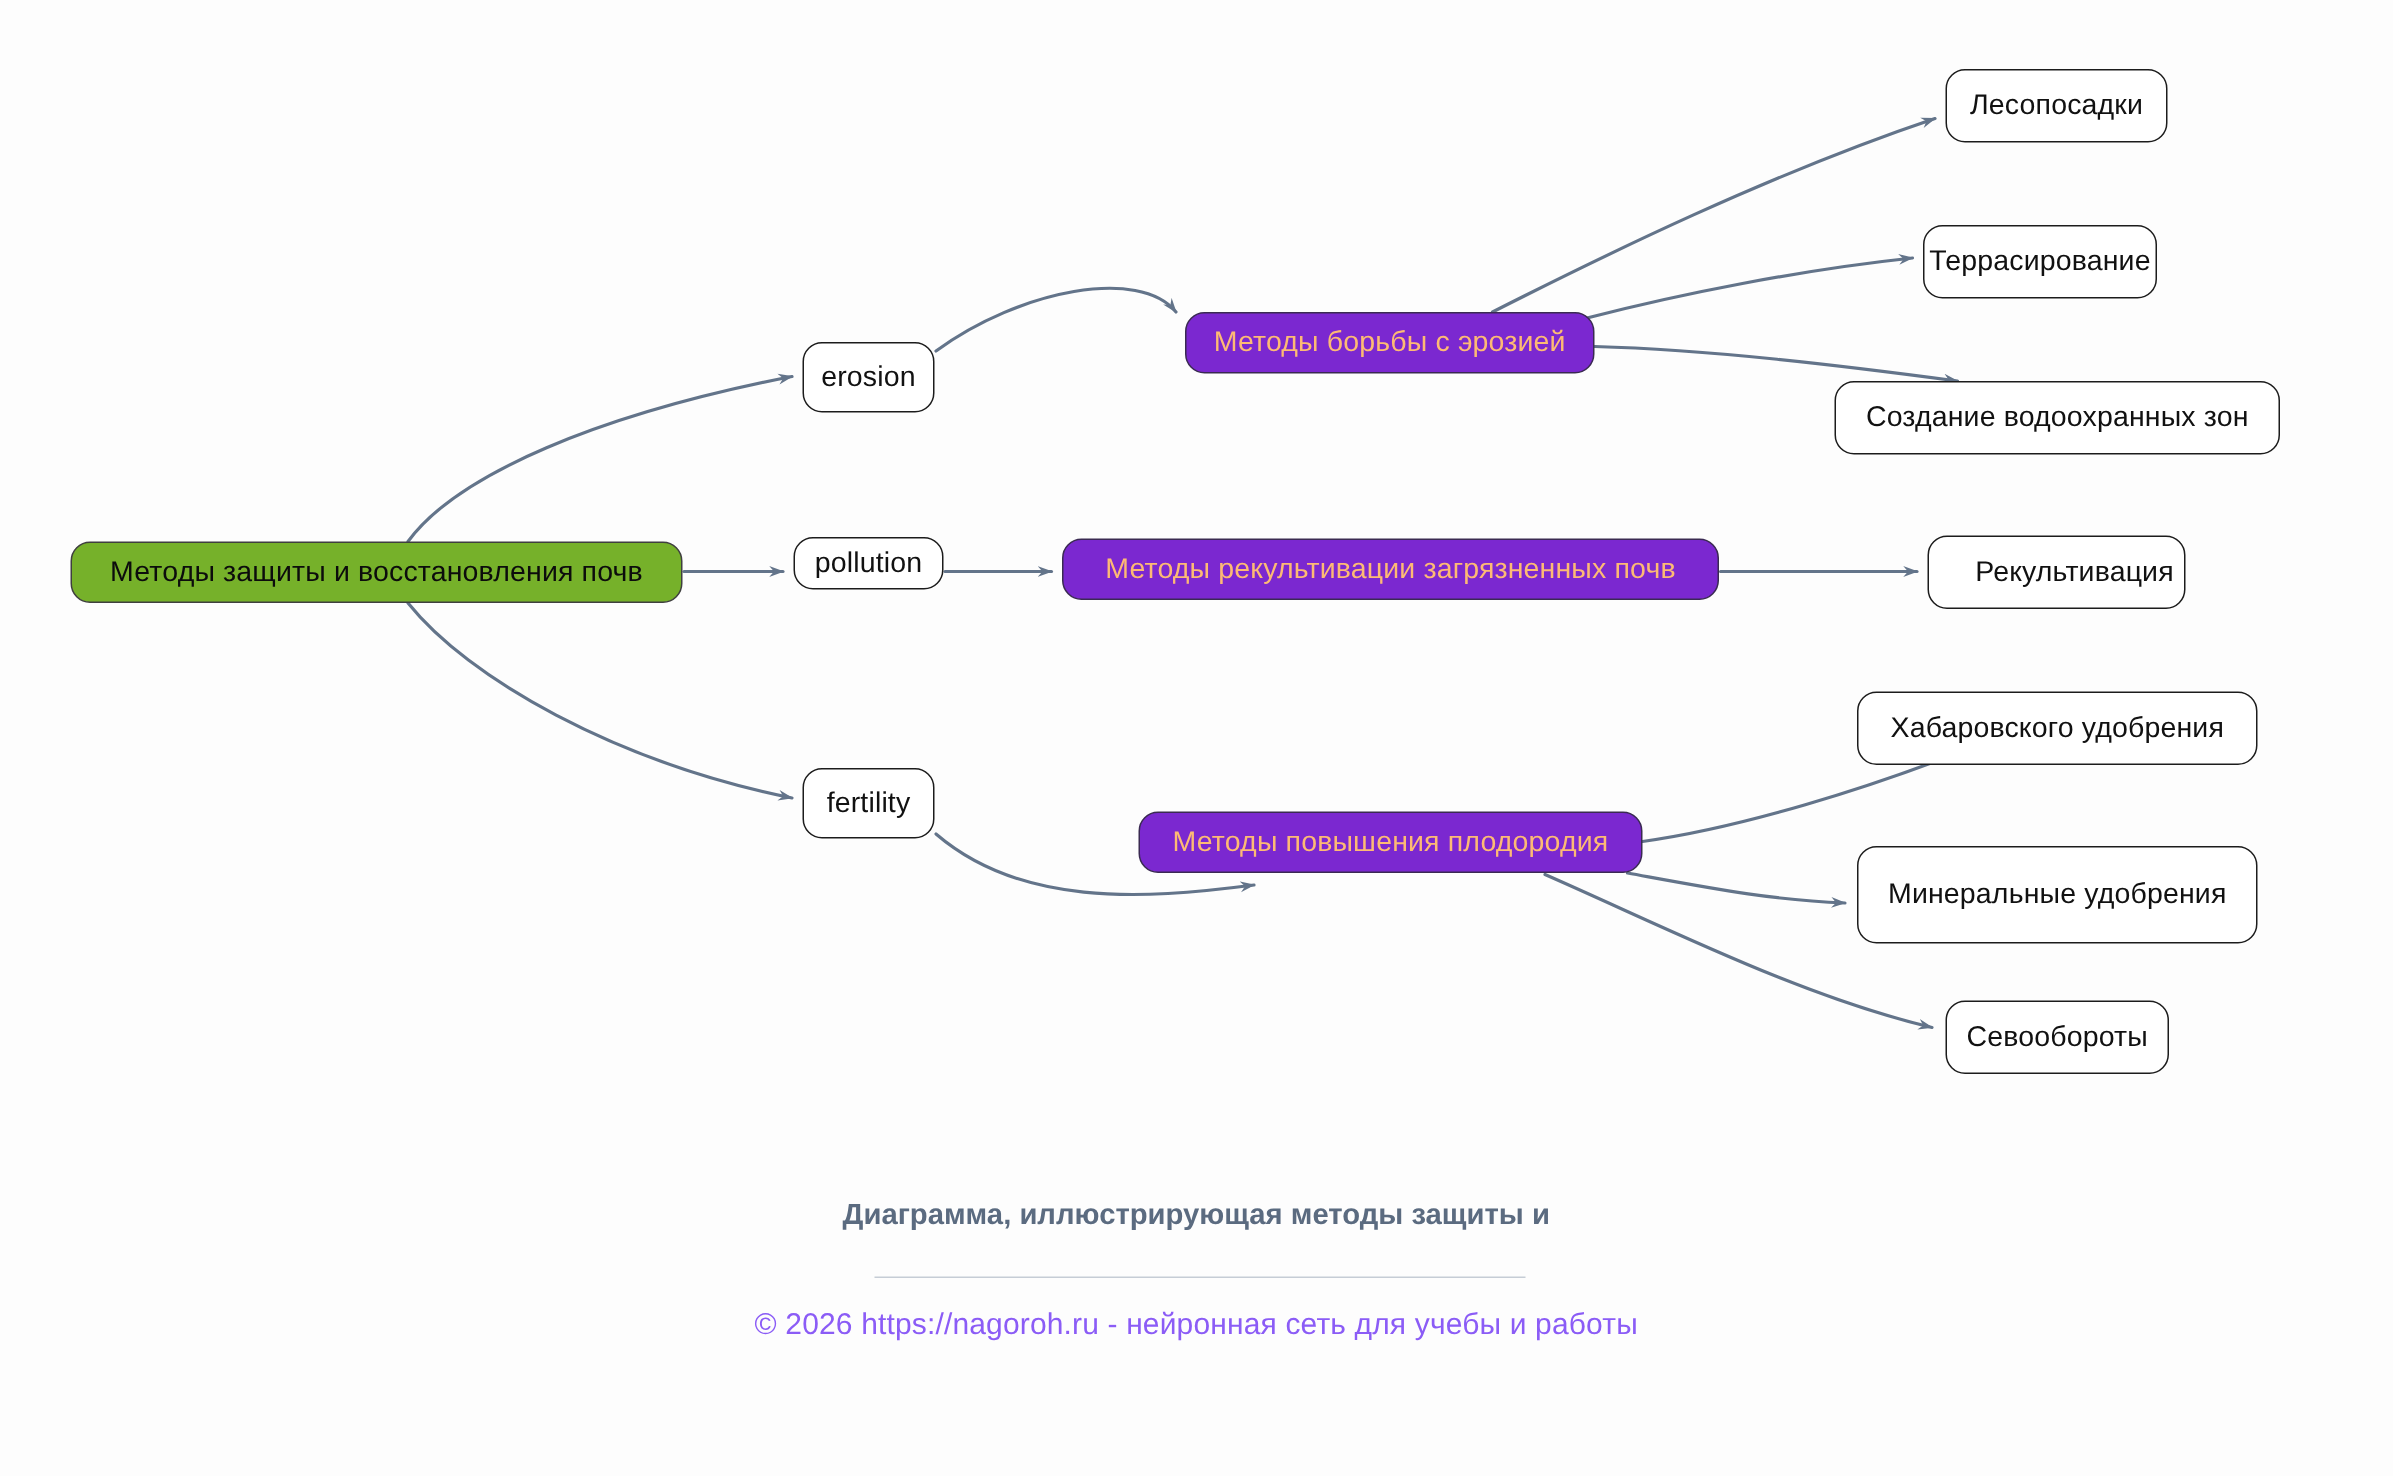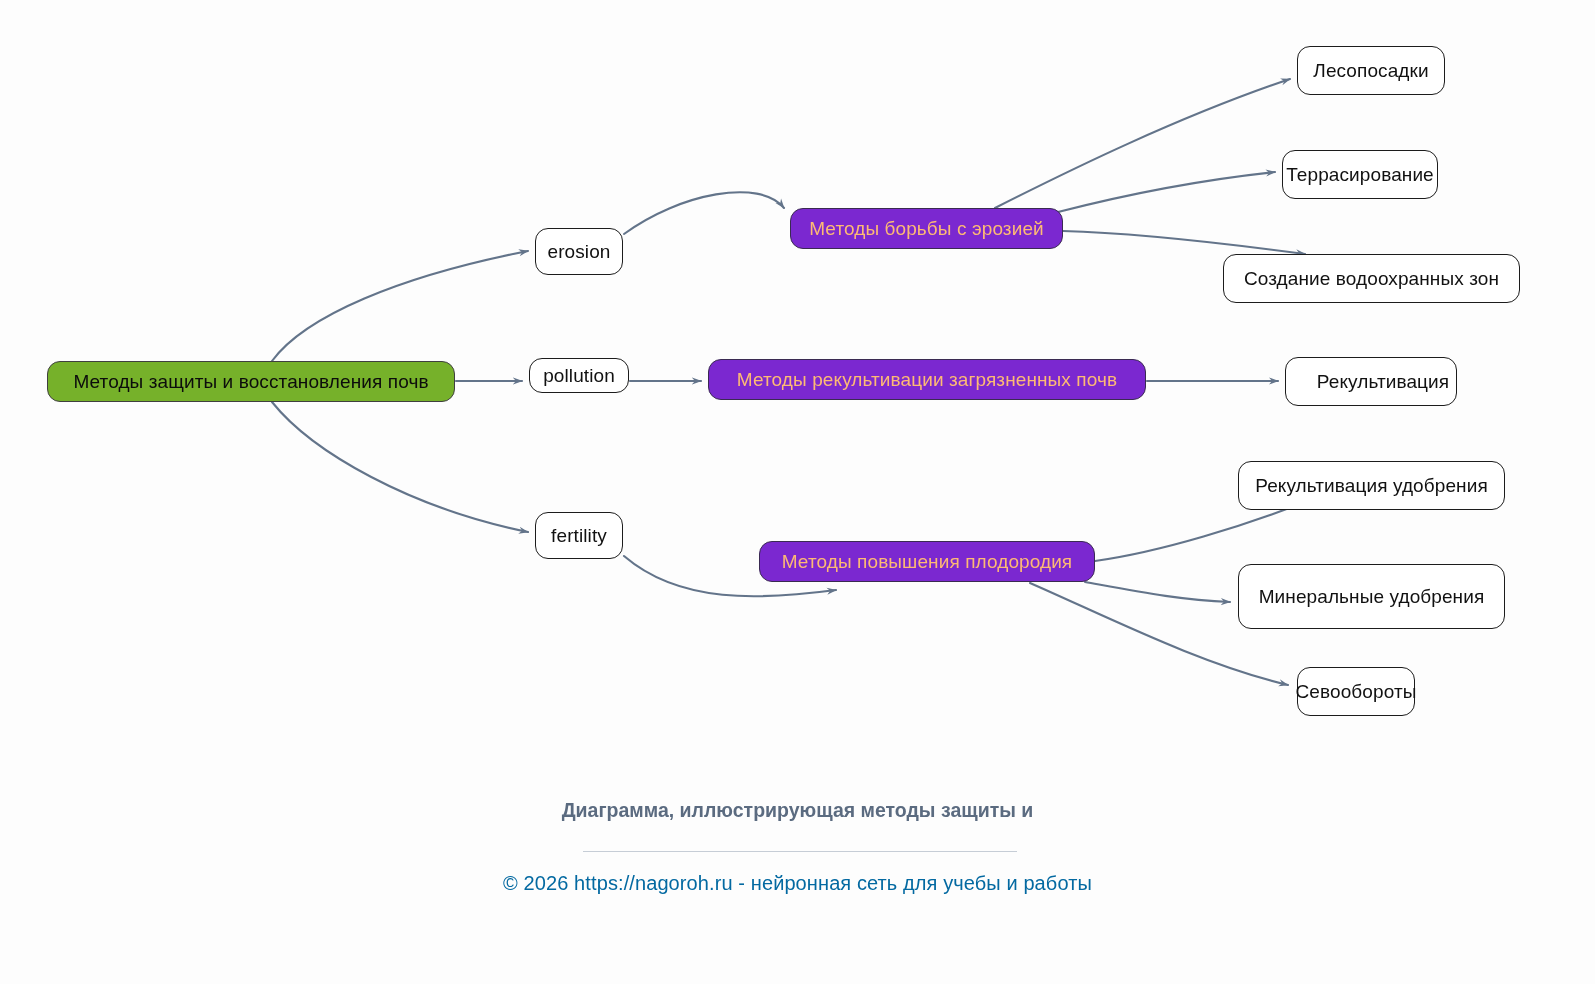--- a/index.html
+++ b/index.html
@@ -62,21 +62,21 @@
     line-height: 1.28;
   }
   .divider {
     position: absolute;
     border-top: 1.5px solid #c6cdd6;
     height: 0;
   }
   .copyright {
     position: absolute;
     text-align: center;
-    color: #0369a1;
+    color: #8b5cf6;
     font-size: 20px;
     letter-spacing: 0.1px;
   }
 </style>
 </head>
 <body>
 
 <div id="page">
 
   <svg id="edges" viewBox="0 0 1595 984">
@@ -107,23 +107,23 @@
       <div class="node node-plain" style="left: 535px; top: 228px; width: 88px; height: 47px; background: rgb(255, 255, 255);">erosion</div>
       <div class="node node-plain" style="left: 529px; top: 358px; width: 100px; height: 35px; background: rgb(255, 255, 255);">pollution</div>
       <div class="node node-plain" style="left: 535px; top: 512px; width: 88px; height: 47px; background: rgb(255, 255, 255);">fertility</div>
       <div class="node node-cat" style="left: 790px; top: 208px; width: 273px; height: 41px; background: rgb(123, 40, 208);">Методы борьбы с эрозией</div>
       <div class="node node-cat" style="left: 708px; top: 359px; width: 438px; height: 41px; background: rgb(123, 40, 208);">Методы рекультивации загрязненных почв</div>
       <div class="node node-cat" style="left: 759px; top: 541px; width: 336px; height: 41px; background: rgb(123, 40, 208);">Методы повышения плодородия</div>
       <div class="node node-plain" style="left: 1297px; top: 46px; width: 148px; height: 49px; background: rgb(255, 255, 255);">Лесопосадки</div>
       <div class="node node-plain" style="left: 1282px; top: 150px; width: 156px; height: 49px; background: rgb(255, 255, 255);">Террасирование</div>
       <div class="node node-plain" style="left: 1223px; top: 254px; width: 297px; height: 49px; background: rgb(255, 255, 255);">Создание водоохранных зон</div>
       <div class="node node-plain" style="left: 1285px; top: 357px; width: 172px; height: 49px; background: rgb(255, 255, 255); padding-left: 24px;">Рекультивация</div>
-      <div class="node node-plain" style="left: 1238px; top: 461px; width: 267px; height: 49px; background: rgb(255, 255, 255);">Рекультивация удобрения</div>
+      <div class="node node-plain" style="left: 1238px; top: 461px; width: 267px; height: 49px; background: rgb(255, 255, 255);">Хабаровского удобрения</div>
       <div class="node node-plain" style="left: 1238px; top: 564px; width: 267px; height: 65px; background: rgb(255, 255, 255);">Минеральные удобрения</div>
-      <div class="node node-plain" style="left: 1297px; top: 667px; width: 118px; height: 49px; background: rgb(255, 255, 255);">Севообороты</div>
+      <div class="node node-plain" style="left: 1297px; top: 667px; width: 149px; height: 49px; background: rgb(255, 255, 255);">Севообороты</div>
     </div>
 
   <div class="caption" style="left:0; top:798px; width:1595px;">
     <div>Диаграмма, иллюстрирующая методы защиты и</div>
   </div>
 
   <div class="divider" style="left:583px; top:851px; width:434px;"></div>
 
   <div class="copyright" style="left:0; top:872px; width:1595px;">© 2026 https://nagoroh.ru - нейронная сеть для учебы и работы</div>
 

